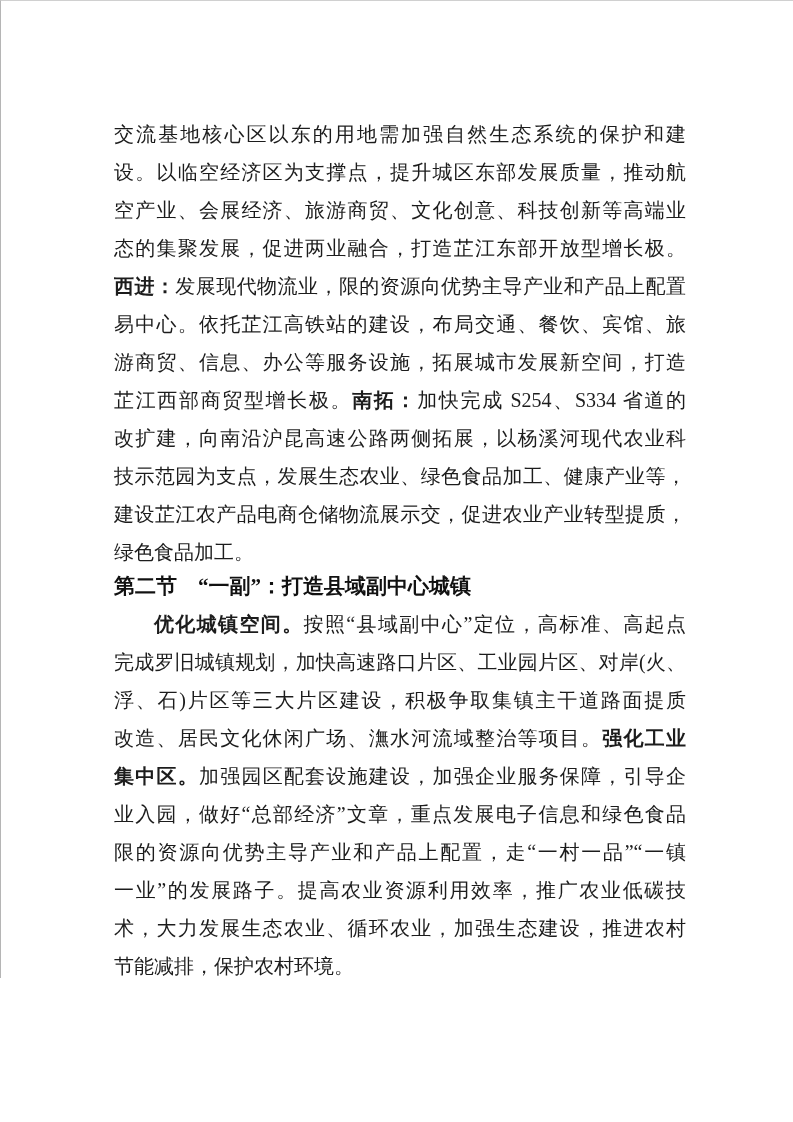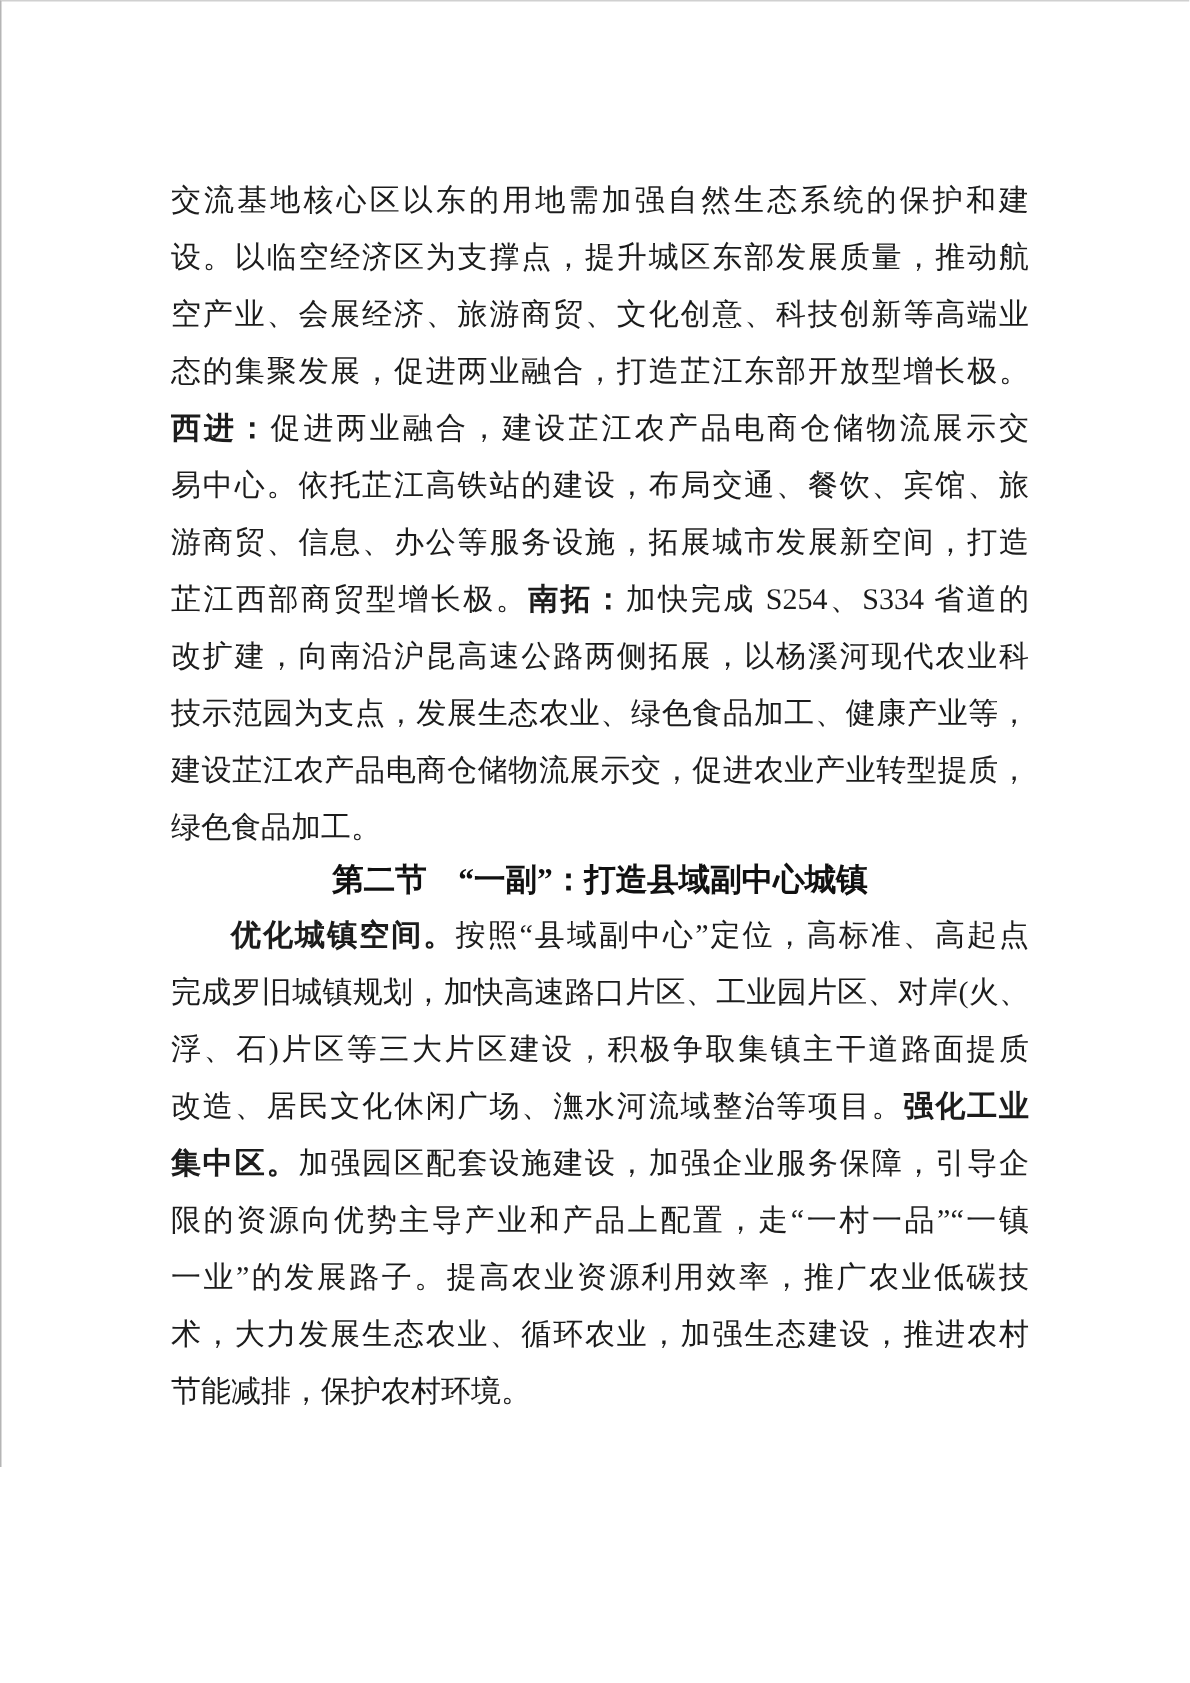--- a/index.html
+++ b/index.html
@@ -42,21 +42,21 @@
     padding-left: 40px;
   }
   .b { font-weight: bold; margin-top: 36px; }
   .section-heading {
     position: absolute;
     left: 113px;
     width: 572px;
     top: 566px;
     height: 38px;
     line-height: 38px;
-    text-align: center;
+    text-align: left;
     font-weight: bold;
     font-size: 21px;
     color: #111111;
   }
   .page-number {
     position: absolute;
     left: 0;
     top: 1024px;
     width: 100%;
     height: 20px;
@@ -69,38 +69,39 @@
 </head>
 <body>
 
 <div class="page">
 
   <div class="textblock para-1">
       <div class="line"><span>交流基地核心区以东的用地需加强自然生态系统的保护和建</span></div>
       <div class="line"><span>设。以临空经济区为支撑点，提升城区东部发展质量，推动航</span></div>
       <div class="line"><span>空产业、会展经济、旅游商贸、文化创意、科技创新等高端业</span></div>
       <div class="line"><span>态的集聚发展，促进两业融合，打造芷江东部开放型增长极。</span></div>
-      <div class="line"><span class="b">西进：</span><span>促进两业融合，建设芷江农产品电商仓储物流展示交</span></div>
+      <div class="line"><span class="b">西进：</span><span>发展现代物流业，限的资源向优势主导产业和产品上配置</span></div>
       <div class="line"><span>易中心。依托芷江高铁站的建设，布局交通、餐饮、宾馆、旅</span></div>
       <div class="line"><span>游商贸、信息、办公等服务设施，拓展城市发展新空间，打造</span></div>
       <div class="line"><span>芷江西部商贸型增长极。</span><span class="b">南拓：</span><span>加快完成 S254、S334 省道的</span></div>
       <div class="line"><span>改扩建，向南沿沪昆高速公路两侧拓展，以杨溪河现代农业科</span></div>
       <div class="line"><span>技示范园为支点，发展生态农业、绿色食品加工、健康产业等，</span></div>
       <div class="line"><span>建设芷江农产品电商仓储物流展示交，促进农业产业转型提质，</span></div>
       <div class="line last"><span>绿色食品加工。</span></div>
     </div>
 
   <div class="section-heading">第二节　“一副”：打造县域副中心城镇</div>
 
   <div class="textblock para-2">
       <div class="line indent"><span class="b">优化城镇空间。</span><span>按照“县域副中心”定位，高标准、高起点</span></div>
       <div class="line"><span>完成罗旧城镇规划，加快高速路口片区、工业园片区、对岸(火、</span></div>
       <div class="line"><span>浮、石)片区等三大片区建设，积极争取集镇主干道路面提质</span></div>
       <div class="line"><span>改造、居民文化休闲广场、潕水河流域整治等项目。</span><span class="b">强化工业</span></div>
       <div class="line"><span class="b">集中区。</span><span>加强园区配套设施建设，加强企业服务保障，引导企</span></div>
+      <div class="line"><span>业入园，做好“总部经济”文章，重点发展电子信息和绿色食品</span></div>
       <div class="line"><span>限的资源向优势主导产业和产品上配置，走“一村一品”“一镇</span></div>
       <div class="line"><span>一业”的发展路子。提高农业资源利用效率，推广农业低碳技</span></div>
       <div class="line"><span>术，大力发展生态农业、循环农业，加强生态建设，推进农村</span></div>
       <div class="line last"><span>节能减排，保护农村环境。</span></div>
     </div>
 
   <div class="page-number">60</div>
 
 </div>
 

